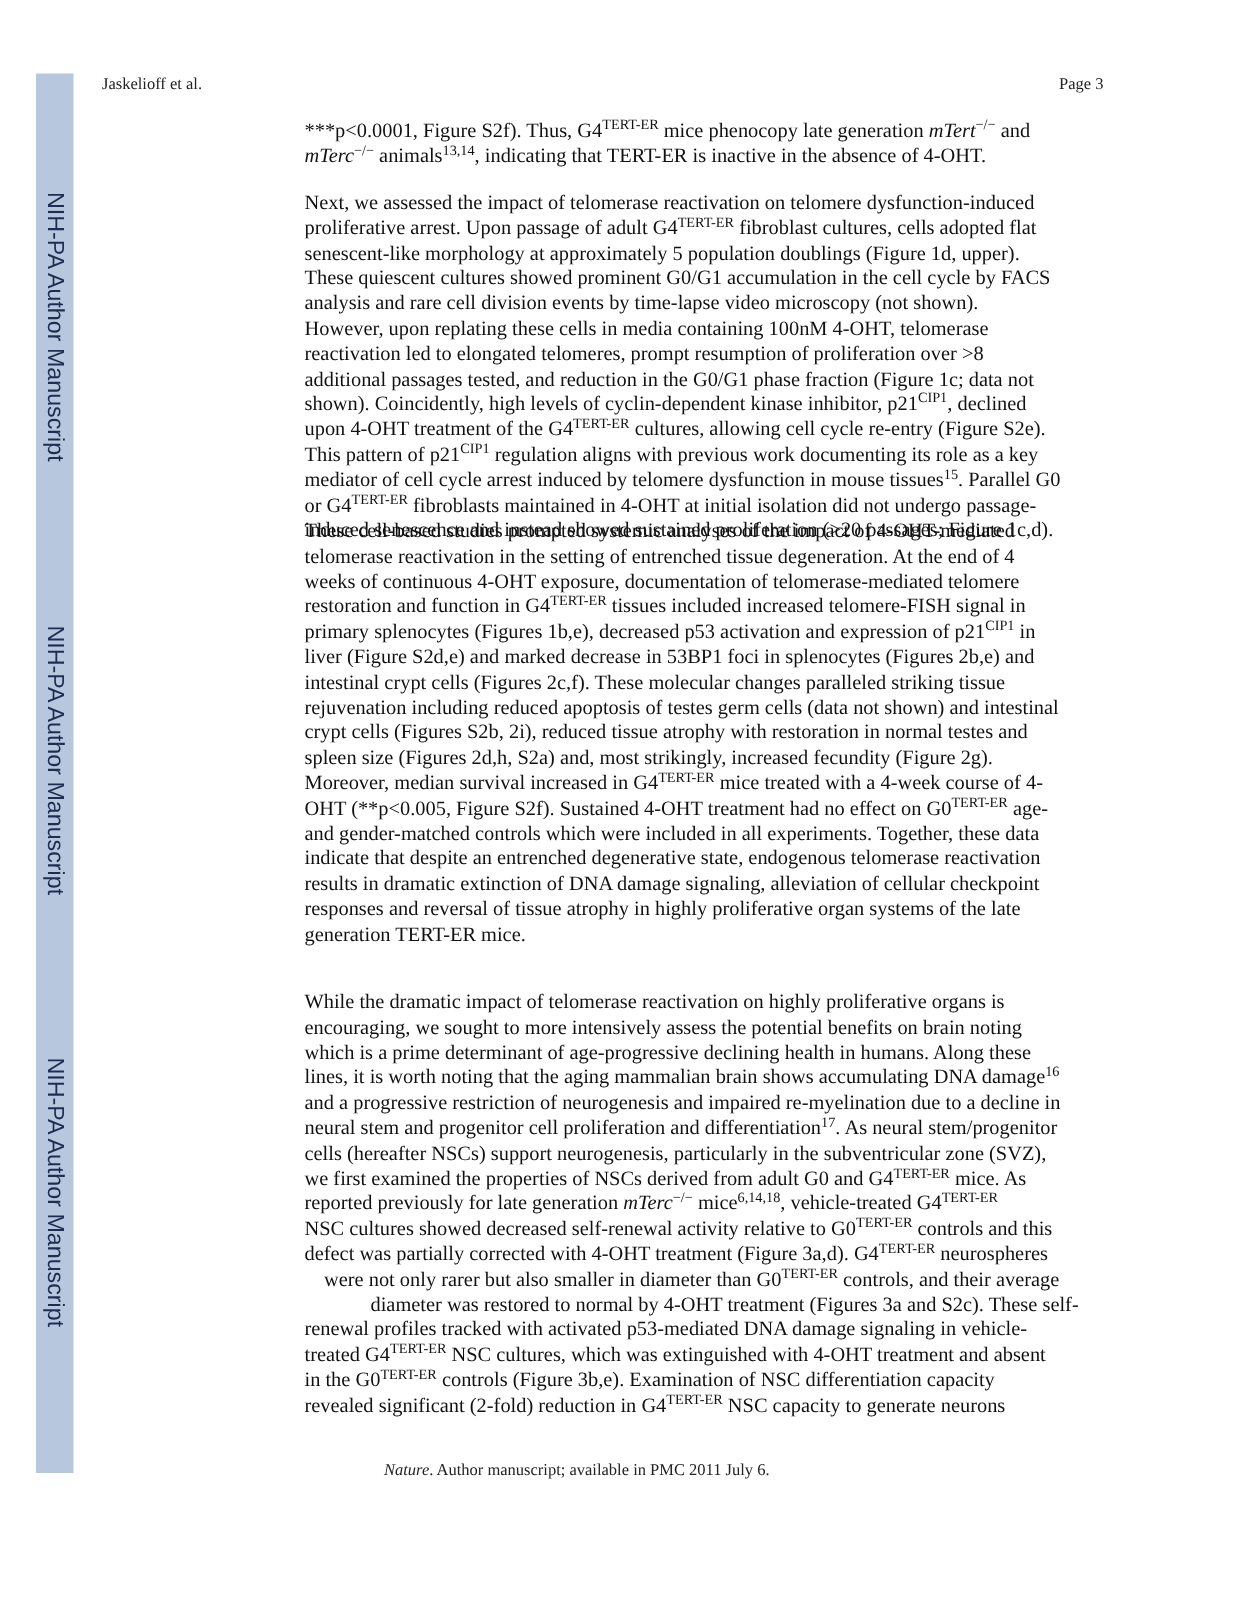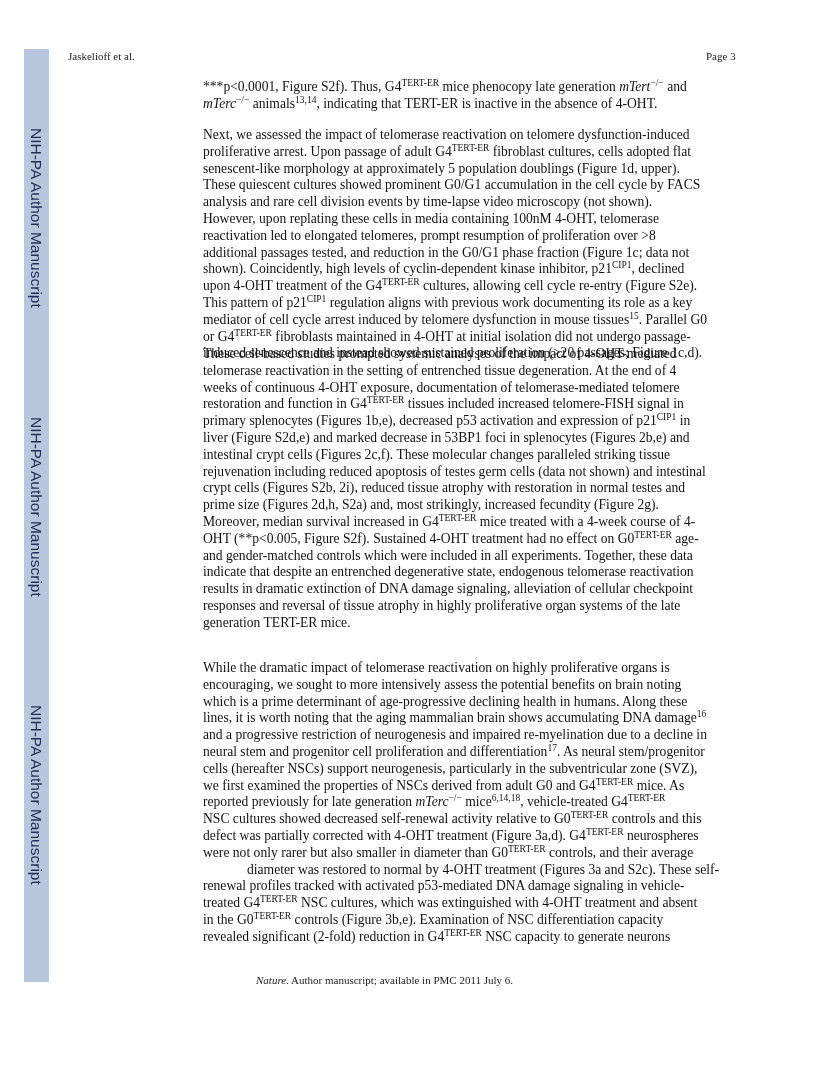--- a/index.html
+++ b/index.html
@@ -52,40 +52,40 @@
     <div class="line" style="top: 345.4px;"><span>induced senescence and instead showed sustained proliferation (&gt;20 passages; Figure 1c,d).</span></div>
     <div class="line" style="top: 346px;"><span>These cell-based studies prompted systemic analyses of the impact of 4-OHT-mediated</span></div>
     <div class="line" style="top: 362.8px;"><span>telomerase reactivation in the setting of entrenched tissue degeneration. At the end of 4</span></div>
     <div class="line" style="top: 379.6px;"><span>weeks of continuous 4-OHT exposure, documentation of telomerase-mediated telomere</span></div>
     <div class="line" style="top: 396.4px;"><span>restoration and function in G4</span><sup>TERT-ER</sup><span> tissues included increased telomere-FISH signal in</span></div>
     <div class="line" style="top: 413.2px;"><span>primary splenocytes (Figures 1b,e), decreased p53 activation and expression of p21</span><sup>CIP1</sup><span> in</span></div>
     <div class="line" style="top: 430px;"><span>liver (Figure S2d,e) and marked decrease in 53BP1 foci in splenocytes (Figures 2b,e) and</span></div>
     <div class="line" style="top: 446.8px;"><span>intestinal crypt cells (Figures 2c,f). These molecular changes paralleled striking tissue</span></div>
     <div class="line" style="top: 463.6px;"><span>rejuvenation including reduced apoptosis of testes germ cells (data not shown) and intestinal</span></div>
     <div class="line" style="top: 480.4px;"><span>crypt cells (Figures S2b, 2i), reduced tissue atrophy with restoration in normal testes and</span></div>
-    <div class="line" style="top: 497.2px;"><span>prime size (Figures 2d,h, S2a) and, most strikingly, increased fecundity (Figure 2g).</span></div>
+    <div class="line" style="top: 497.2px;"><span>spleen size (Figures 2d,h, S2a) and, most strikingly, increased fecundity (Figure 2g).</span></div>
     <div class="line" style="top: 514px;"><span>Moreover, median survival increased in G4</span><sup>TERT-ER</sup><span> mice treated with a 4-week course of 4-</span></div>
     <div class="line" style="top: 530.8px;"><span>OHT (**p&lt;0.005, Figure S2f). Sustained 4-OHT treatment had no effect on G0</span><sup>TERT-ER</sup><span> age-</span></div>
     <div class="line" style="top: 547.6px;"><span>and gender-matched controls which were included in all experiments. Together, these data</span></div>
     <div class="line" style="top: 564.4px;"><span>indicate that despite an entrenched degenerative state, endogenous telomerase reactivation</span></div>
     <div class="line" style="top: 581.2px;"><span>results in dramatic extinction of DNA damage signaling, alleviation of cellular checkpoint</span></div>
     <div class="line" style="top: 598px;"><span>responses and reversal of tissue atrophy in highly proliferative organ systems of the late</span></div>
     <div class="line" style="top: 614.8px;"><span>generation TERT-ER mice.</span></div>
     <div class="line" style="top: 660px;"><span>While the dramatic impact of telomerase reactivation on highly proliferative organs is</span></div>
     <div class="line" style="top: 676.8px;"><span>encouraging, we sought to more intensively assess the potential benefits on brain noting</span></div>
     <div class="line" style="top: 693.6px;"><span>which is a prime determinant of age-progressive declining health in humans. Along these</span></div>
     <div class="line" style="top: 710.4px;"><span>lines, it is worth noting that the aging mammalian brain shows accumulating DNA damage</span><sup>16</sup></div>
     <div class="line" style="top: 727.2px;"><span>and a progressive restriction of neurogenesis and impaired re-myelination due to a decline in</span></div>
     <div class="line" style="top: 744px;"><span>neural stem and progenitor cell proliferation and differentiation</span><sup>17</sup><span>. As neural stem/progenitor</span></div>
     <div class="line" style="top: 760.8px;"><span>cells (hereafter NSCs) support neurogenesis, particularly in the subventricular zone (SVZ),</span></div>
     <div class="line" style="top: 777.6px;"><span>we first examined the properties of NSCs derived from adult G0 and G4</span><sup>TERT-ER</sup><span> mice. As</span></div>
     <div class="line" style="top: 794.4px;"><span>reported previously for late generation </span><i>mTerc</i><sup>−/−</sup><span> mice</span><sup>6,14,18</sup><span>, vehicle-treated G4</span><sup>TERT-ER</sup></div>
     <div class="line" style="top: 811.2px;"><span>NSC cultures showed decreased self-renewal activity relative to G0</span><sup>TERT-ER</sup><span> controls and this</span></div>
     <div class="line" style="top: 828px;"><span>defect was partially corrected with 4-OHT treatment (Figure 3a,d). G4</span><sup>TERT-ER</sup><span> neurospheres</span></div>
-    <div class="line" style="top: 844.8px;"><span>were not only rarer but also smaller in diameter than G0</span><sup>TERT-ER</sup><span> controls, and their average</span></div>
+    <div class="line" style="top: 844.8px; margin-left: 13px;"><span>were not only rarer but also smaller in diameter than G0</span><sup>TERT-ER</sup><span> controls, and their average</span></div>
     <div class="line" style="top: 861.6px; margin-left: 44px;"><span>diameter was restored to normal by 4-OHT treatment (Figures 3a and S2c). These self-</span></div>
     <div class="line" style="top: 878.4px;"><span>renewal profiles tracked with activated p53-mediated DNA damage signaling in vehicle-</span></div>
     <div class="line" style="top: 895.2px;"><span>treated G4</span><sup>TERT-ER</sup><span> NSC cultures, which was extinguished with 4-OHT treatment and absent</span></div>
     <div class="line" style="top: 912px;"><span>in the G0</span><sup>TERT-ER</sup><span> controls (Figure 3b,e). Examination of NSC differentiation capacity</span></div>
     <div class="line" style="top: 928.8px;"><span>revealed significant (2-fold) reduction in G4</span><sup>TERT-ER</sup><span> NSC capacity to generate neurons</span></div>
   </div>
 
 <div class="footer"><i>Nature</i><span>. Author manuscript; available in PMC 2011 July 6.</span></div>
 
 </body></html>

